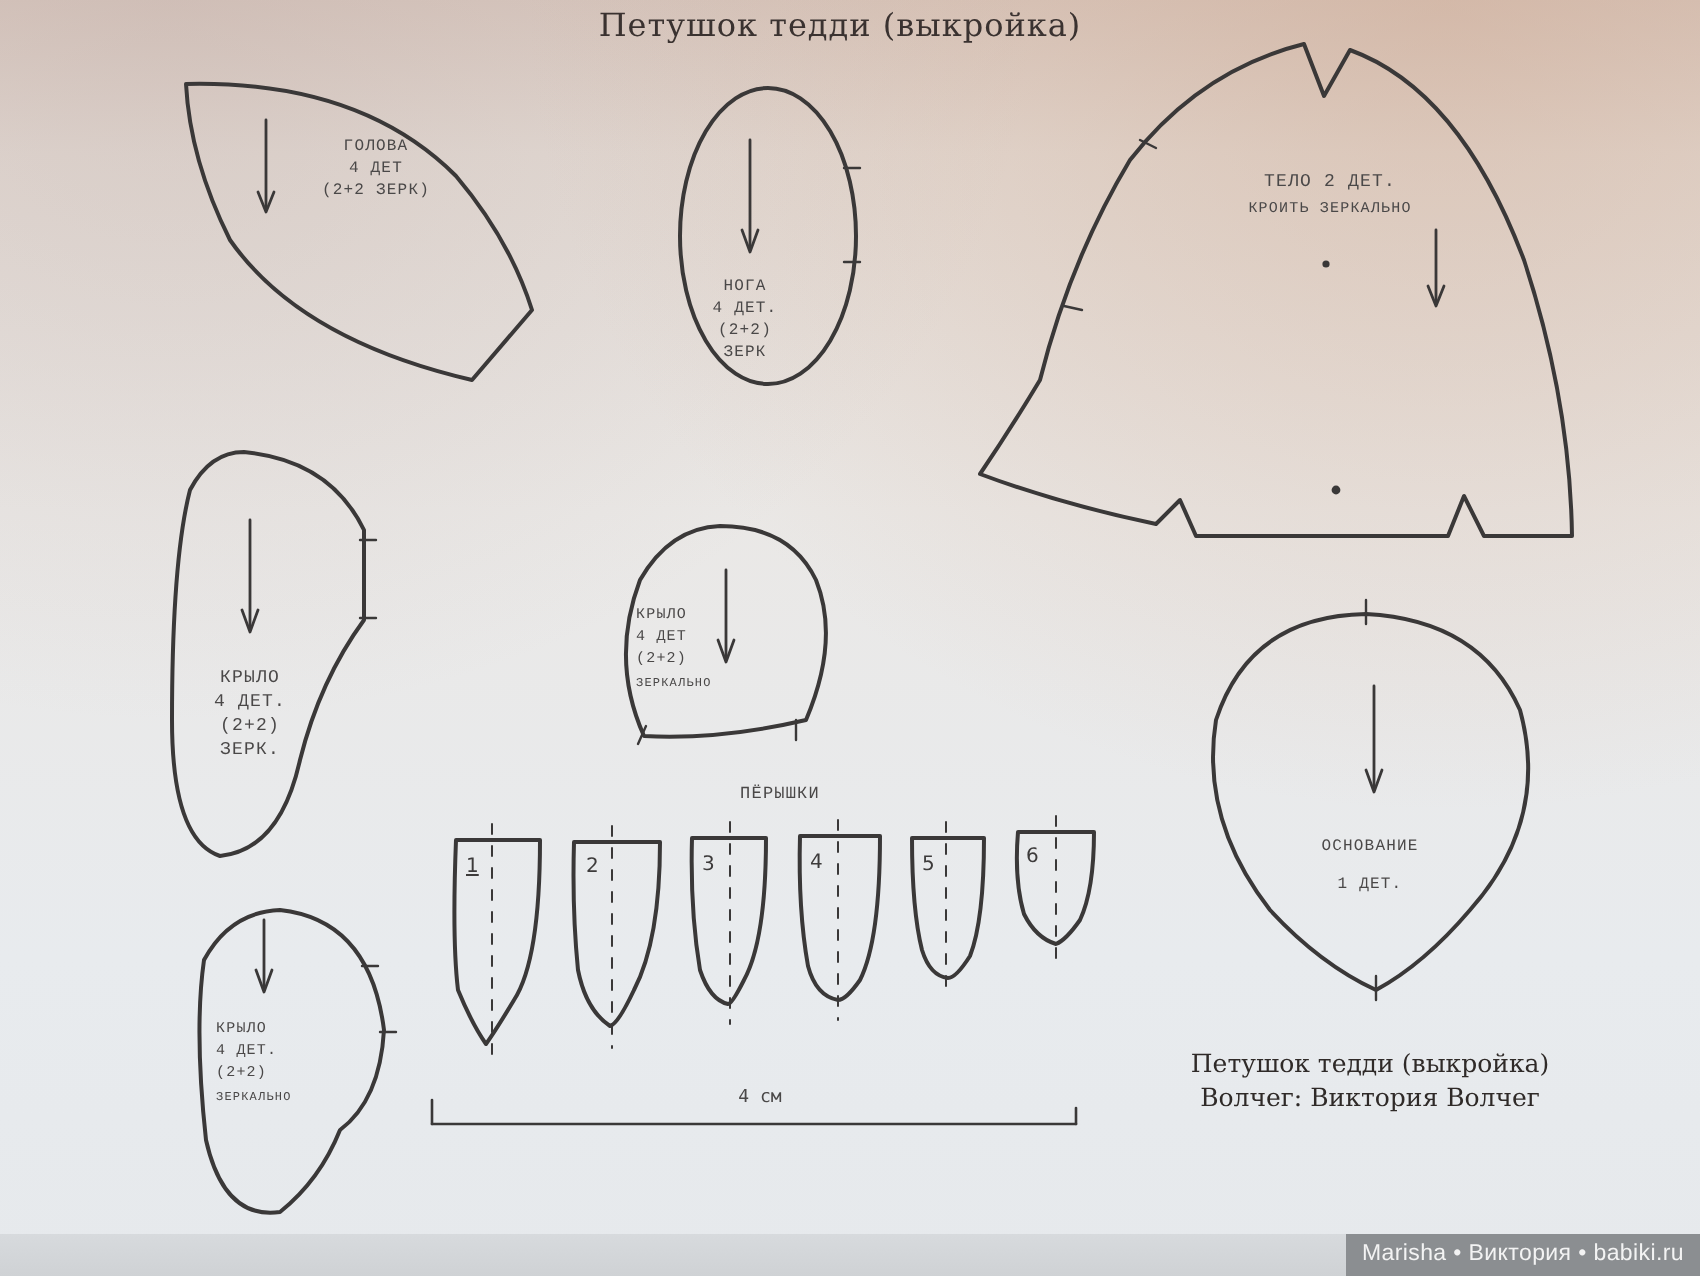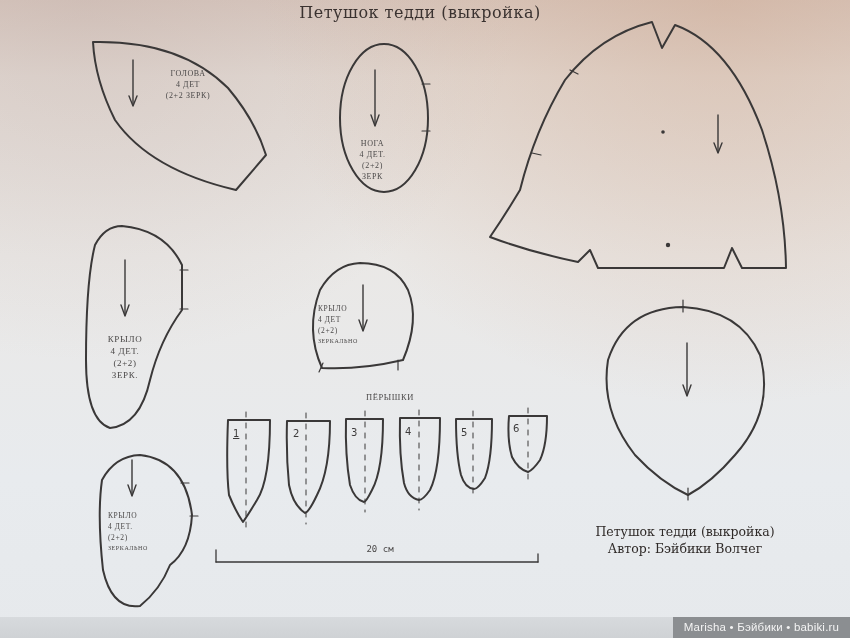--- a/index.html
+++ b/index.html
@@ -18,21 +18,21 @@
   .bottom-edge {
     position:absolute; left:0; top:617px; width:850px; height:21px;
     background: linear-gradient(180deg, #d7dadd, #cfd2d5);
   }
   svg.shapes { position:absolute; left:0; top:0; }
   .title {
     position:absolute; left:270px; top:3px; width:300px; text-align:center;
     font-family: "DejaVu Serif", serif; font-size:16px; color:#3a3230; letter-spacing:0.5px;
   }
   .label {
-    position:absolute; font-family: Liberation Serif, serif; color:#4a4848;
+    position:absolute; font-family: Liberation Mono, monospace; color:#4a4848;
     font-size:8px; line-height:11px; text-align:center; letter-spacing:0.6px;
     text-transform:uppercase;
   }
   .feather-num {
     position:absolute; font-family:"DejaVu Sans", sans-serif; font-size:10px; color:#3d3b3b;
   }
   .caption {
     position:absolute; left:560px; top:523px; width:250px; text-align:center;
     font-family:"DejaVu Serif", serif; font-size:12.5px; line-height:17px; color:#2f2a28;
   }
@@ -153,20 +153,24 @@
     <div>(2+2 зерк)</div>
   </div>
 
   <div class="label" style="left:345px;top:138px;width:55px;">
     <div>нога</div>
     <div>4 дет.</div>
     <div>(2+2)</div>
     <div>зерк</div>
   </div>
 
+  <div class="label" style="left:605px;top:86px;width:120px;">
+    <div style="font-size:9px;margin-bottom:3px;">тело 2 дет.</div>
+    <div style="font-size:7.5px;">кроить зеркально</div>
+  </div>
 
   <div class="label" style="left:95px;top:333px;width:60px;font-size:9px;line-height:12px;">
     <div>крыло</div>
     <div>4 дет.</div>
     <div>(2+2)</div>
     <div>зерк.</div>
   </div>
 
   <div class="label" style="left:318px;top:303px;width:60px;text-align:left;font-size:7.5px;">
     <div>крыло</div>
@@ -175,31 +179,35 @@
     <div style="font-size:6px;">зеркально</div>
   </div>
 
   <div class="label" style="left:108px;top:510px;width:60px;text-align:left;font-size:7.5px;">
     <div>крыло</div>
     <div>4 дет.</div>
     <div>(2+2)</div>
     <div style="font-size:6px;">зеркально</div>
   </div>
 
+  <div class="label" style="left:630px;top:418px;width:110px;">
+    <div>основание</div>
+    <div style="margin-top:8px;">1 дет.</div>
+  </div>
 
   <div class="label" style="left:345px;top:392px;width:90px;font-size:8.5px;">пёрышки</div>
   <div class="feather-num" style="left:233px;top:428px;text-decoration:underline;">1</div>
   <div class="feather-num" style="left:293px;top:428px;">2</div>
   <div class="feather-num" style="left:351px;top:427px;">3</div>
   <div class="feather-num" style="left:405px;top:426px;">4</div>
   <div class="feather-num" style="left:461px;top:427px;">5</div>
   <div class="feather-num" style="left:513px;top:423px;">6</div>
 
-  <div class="scale-label">20 см</div>
+  <div class="scale-label">4 см</div>
 
   <div class="caption">
     <div>Петушок тедди (выкройка)</div>
-    <div>Автор: Бэйбики Волчег</div>
+    <div>Волчег: Виктория Волчег</div>
   </div>
 
   <div class="bottom-edge"></div>
-  <div class="watermark">Marisha • Бэйбики • babiki.ru</div>
+  <div class="watermark">Marisha • Виктория • babiki.ru</div>
 </div>
 
 </body></html>

